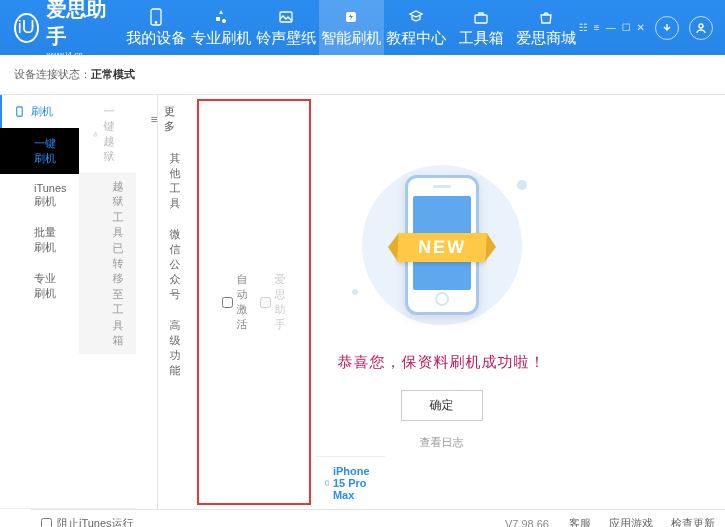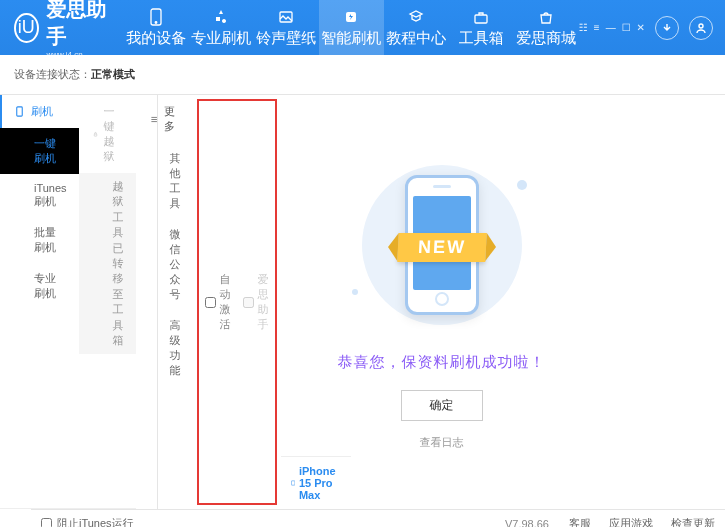--- a/index.html
+++ b/index.html
@@ -22,41 +22,41 @@
 .status-bar b { color: #333; }
 .body-area { display: flex; height: 414px; }
 .sidebar { width: 158px; border-right: 1px solid #e5e5e5; display: flex; flex-direction: row; font-size: 11px; }
 .side-section { border-bottom: 1px solid #eee; }
 .side-header { display: flex; align-items: center; gap: 6px; padding: 9px 12px; color: #555; border-left: 2px solid transparent; }
 .side-header.active-sec { color: #2b8cf0; border-left-color: #2b8cf0; }
 .side-header.locked { color: #bbb; }
 .side-item { padding: 8px 12px 8px 34px; color: #666; cursor: pointer; }
 .side-item.active { background: #000000; color: #2b8cf0; }
 .side-item.jailbreak-note { background: #f5f5f5; color: #999; padding: 6px 12px 6px 34px; line-height: 1.4; }
-.checkbox-row { padding: 6px; display: flex; gap: 12px; border: 2px solid #e53935; margin: 4px; }
+.checkbox-row { padding: 23px; display: flex; gap: 12px; border: 2px solid #e53935; margin: 4px; }
 .check-item { display: flex; align-items: center; gap: 4px; color: #888; }
 .check-item.disabled { color: #ccc; }
 .check-item input { width: 11px; height: 11px; }
 .device-info { padding: 8px 10px; border-top: 1px solid #eee; margin-top: auto; }
 .device-name { color: #2b8cf0; font-size: 11px; display: flex; align-items: center; gap: 4px; font-weight: bold; }
 .main { flex: 1; display: flex; flex-direction: column; align-items: center; justify-content: center; }
 .phone-illustration { position: relative; width: 220px; height: 180px; display: flex; align-items: center; justify-content: center; }
 .bg-circle { position: absolute; width: 160px; height: 160px; border-radius: 50%; background: #eaf2fb; }
 .bg-circle::before, .bg-circle::after { content: ''; position: absolute; border-radius: 50%; background: #d4e6f9; }
 .bg-circle::before { width: 10px; height: 10px; top: 15px; right: -5px; }
 .bg-circle::after { width: 6px; height: 6px; bottom: 30px; left: -10px; }
 .phone { position: relative; width: 74px; height: 140px; background: #fff; border: 3px solid #a4c8f0; border-radius: 12px; box-shadow: 0 4px 12px rgba(0,0,0,0.1); }
 .phone::before { content: ''; position: absolute; top: 7px; left: 50%; transform: translateX(-50%); width: 18px; height: 3px; background: #d4e6f9; border-radius: 2px; }
 .phone::after { content: ''; position: absolute; bottom: 6px; left: 50%; transform: translateX(-50%); width: 10px; height: 10px; border: 2px solid #d4e6f9; border-radius: 50%; }
 .phone-screen { position: absolute; top: 18px; left: 5px; right: 5px; bottom: 22px; background: #5fa8ef; border-radius: 2px; }
 .new-ribbon { position: absolute; background: #ffc845; color: #fff; font-weight: bold; font-size: 18px; padding: 4px 20px; letter-spacing: 2px; transform: skewX(-3deg); box-shadow: 0 2px 4px rgba(0,0,0,0.15); top: 78px; }
 .new-ribbon::before, .new-ribbon::after { content: ''; position: absolute; top: 0; width: 0; height: 0; border-top: 14px solid transparent; border-bottom: 14px solid transparent; }
 .new-ribbon::before { left: -10px; border-right: 10px solid #e6ad28; }
 .new-ribbon::after { right: -10px; border-left: 10px solid #e6ad28; }
-.success-text { font-size: 15px; color: #8b5cf6; margin-top: 18px; letter-spacing: 1px; }
+.success-text { font-size: 15px; color: #be185d; margin-top: 18px; letter-spacing: 1px; }
 .confirm-btn { margin-top: 18px; padding: 6px 28px; background: #fff; border: 1px solid #ccc; font-size: 12px; cursor: pointer; color: #333; }
 .log-link { margin-top: 14px; font-size: 11px; color: #999; cursor: pointer; }
 .footer { height: 28px; border-top: 1px solid #e5e5e5; display: flex; align-items: center; font-size: 11px; color: #666; padding: 0 10px; margin-left: 31px; }
 .footer-left { display: flex; align-items: center; gap: 5px; }
 .footer-left input { width: 11px; height: 11px; }
 .footer-ver { margin-left: auto; margin-right: 20px; color: #888; }
 .footer-links { display: flex; gap: 18px; text-decoration: underline; }
 .footer-links span { cursor: pointer; }
 svg { display: block; }
 </style>

